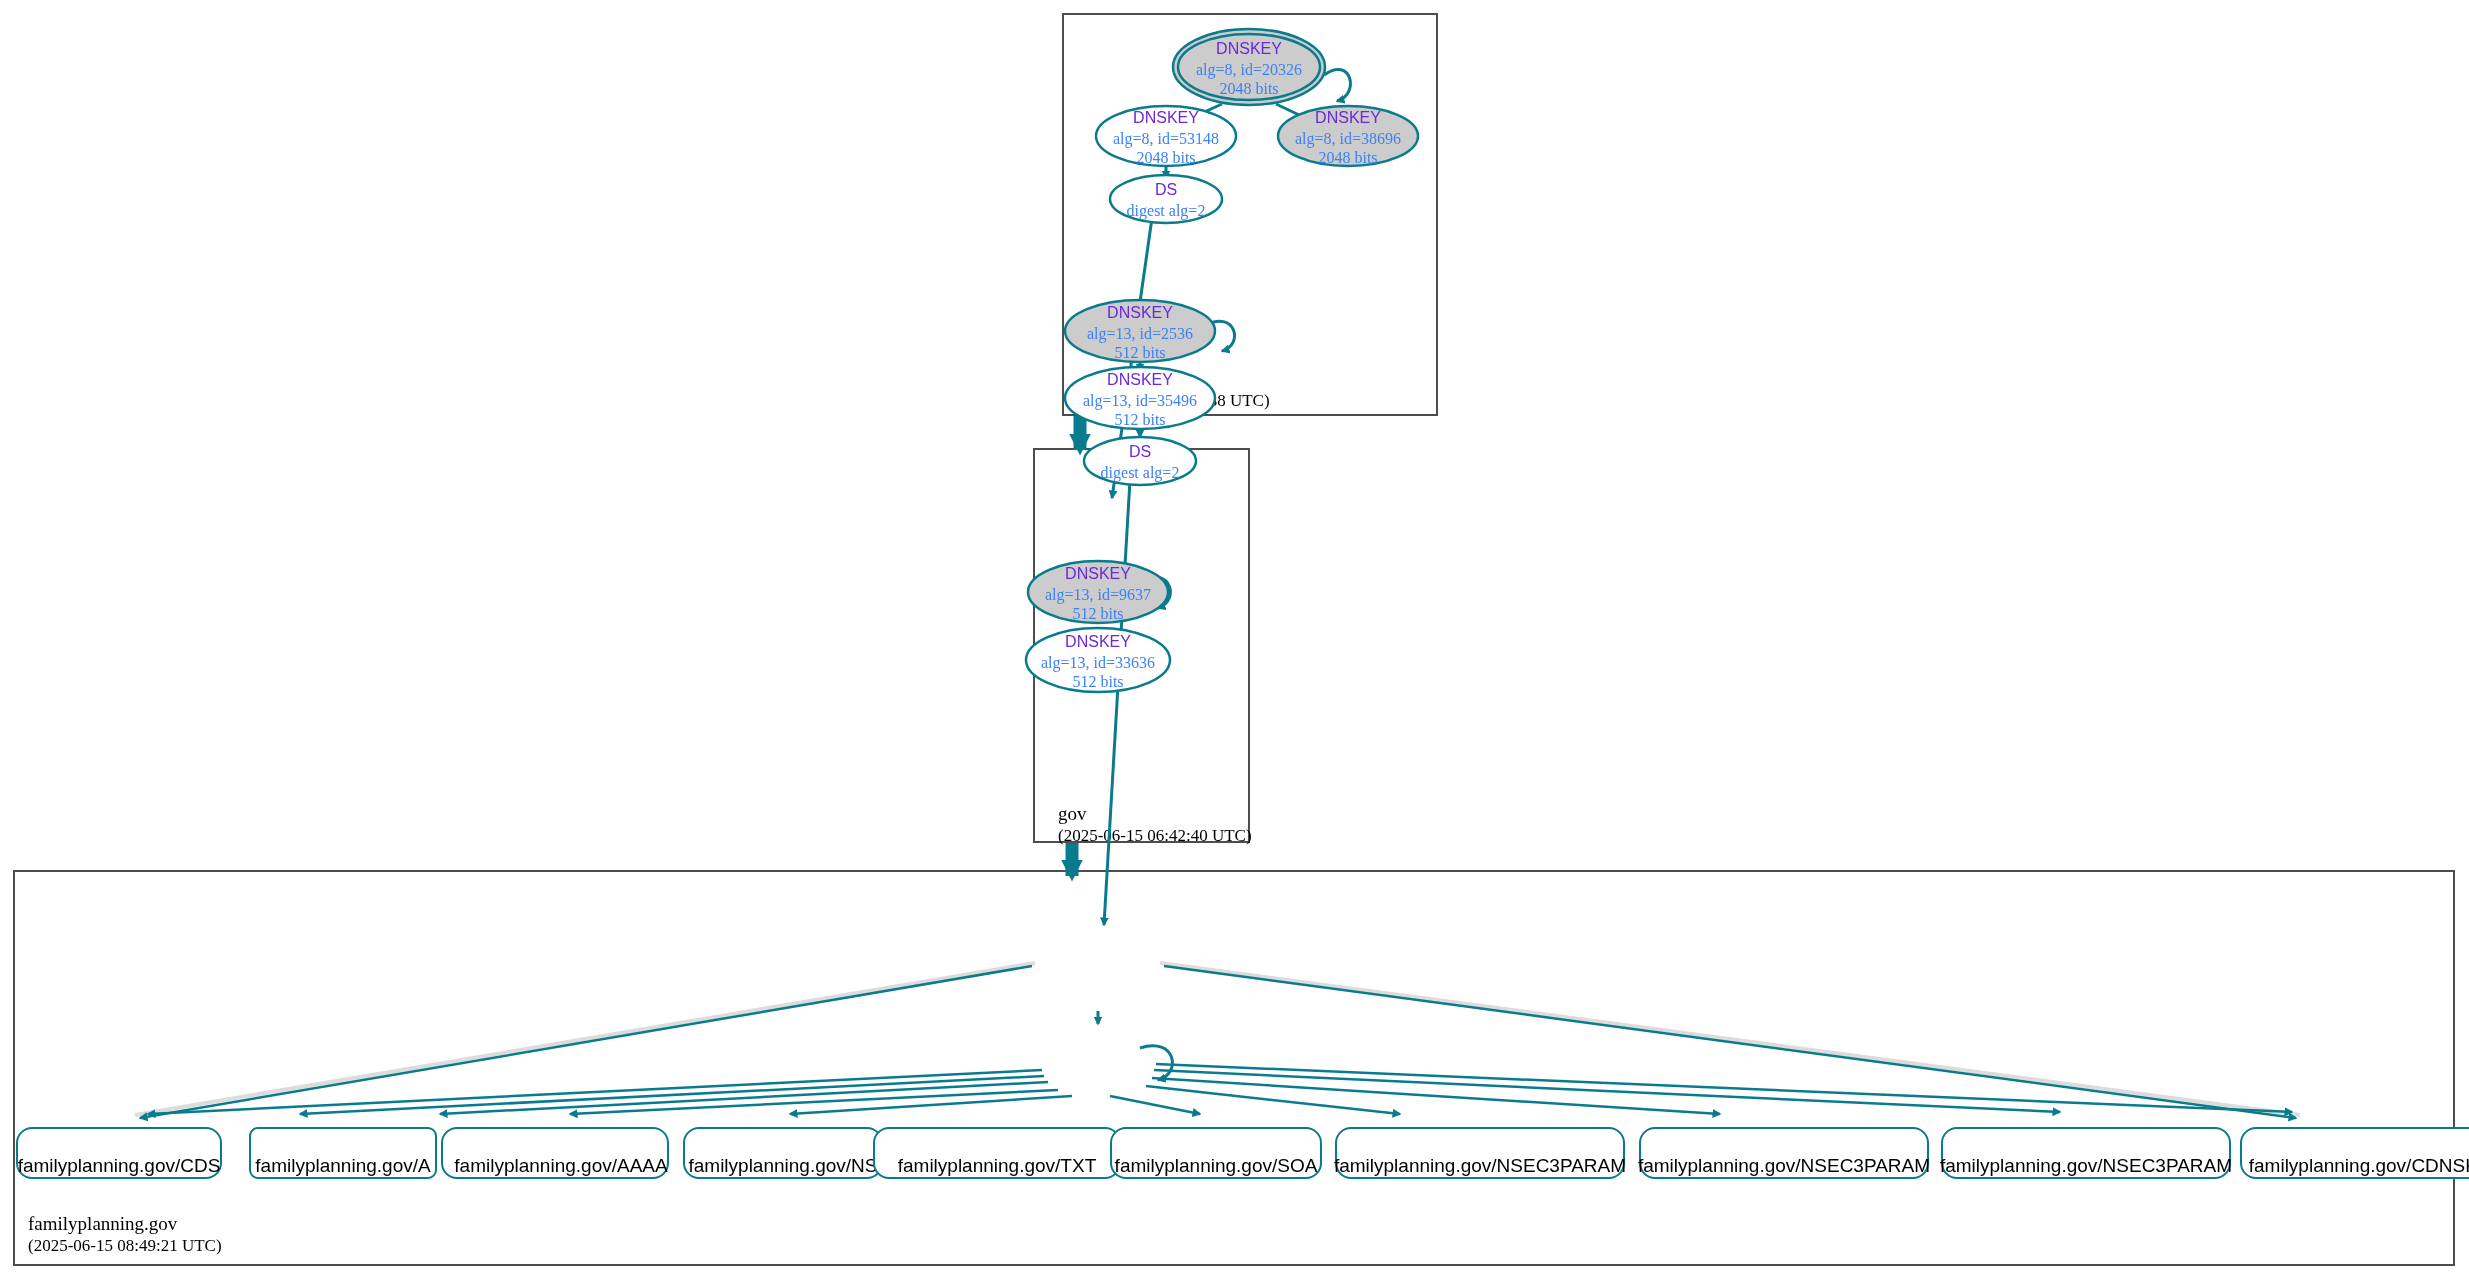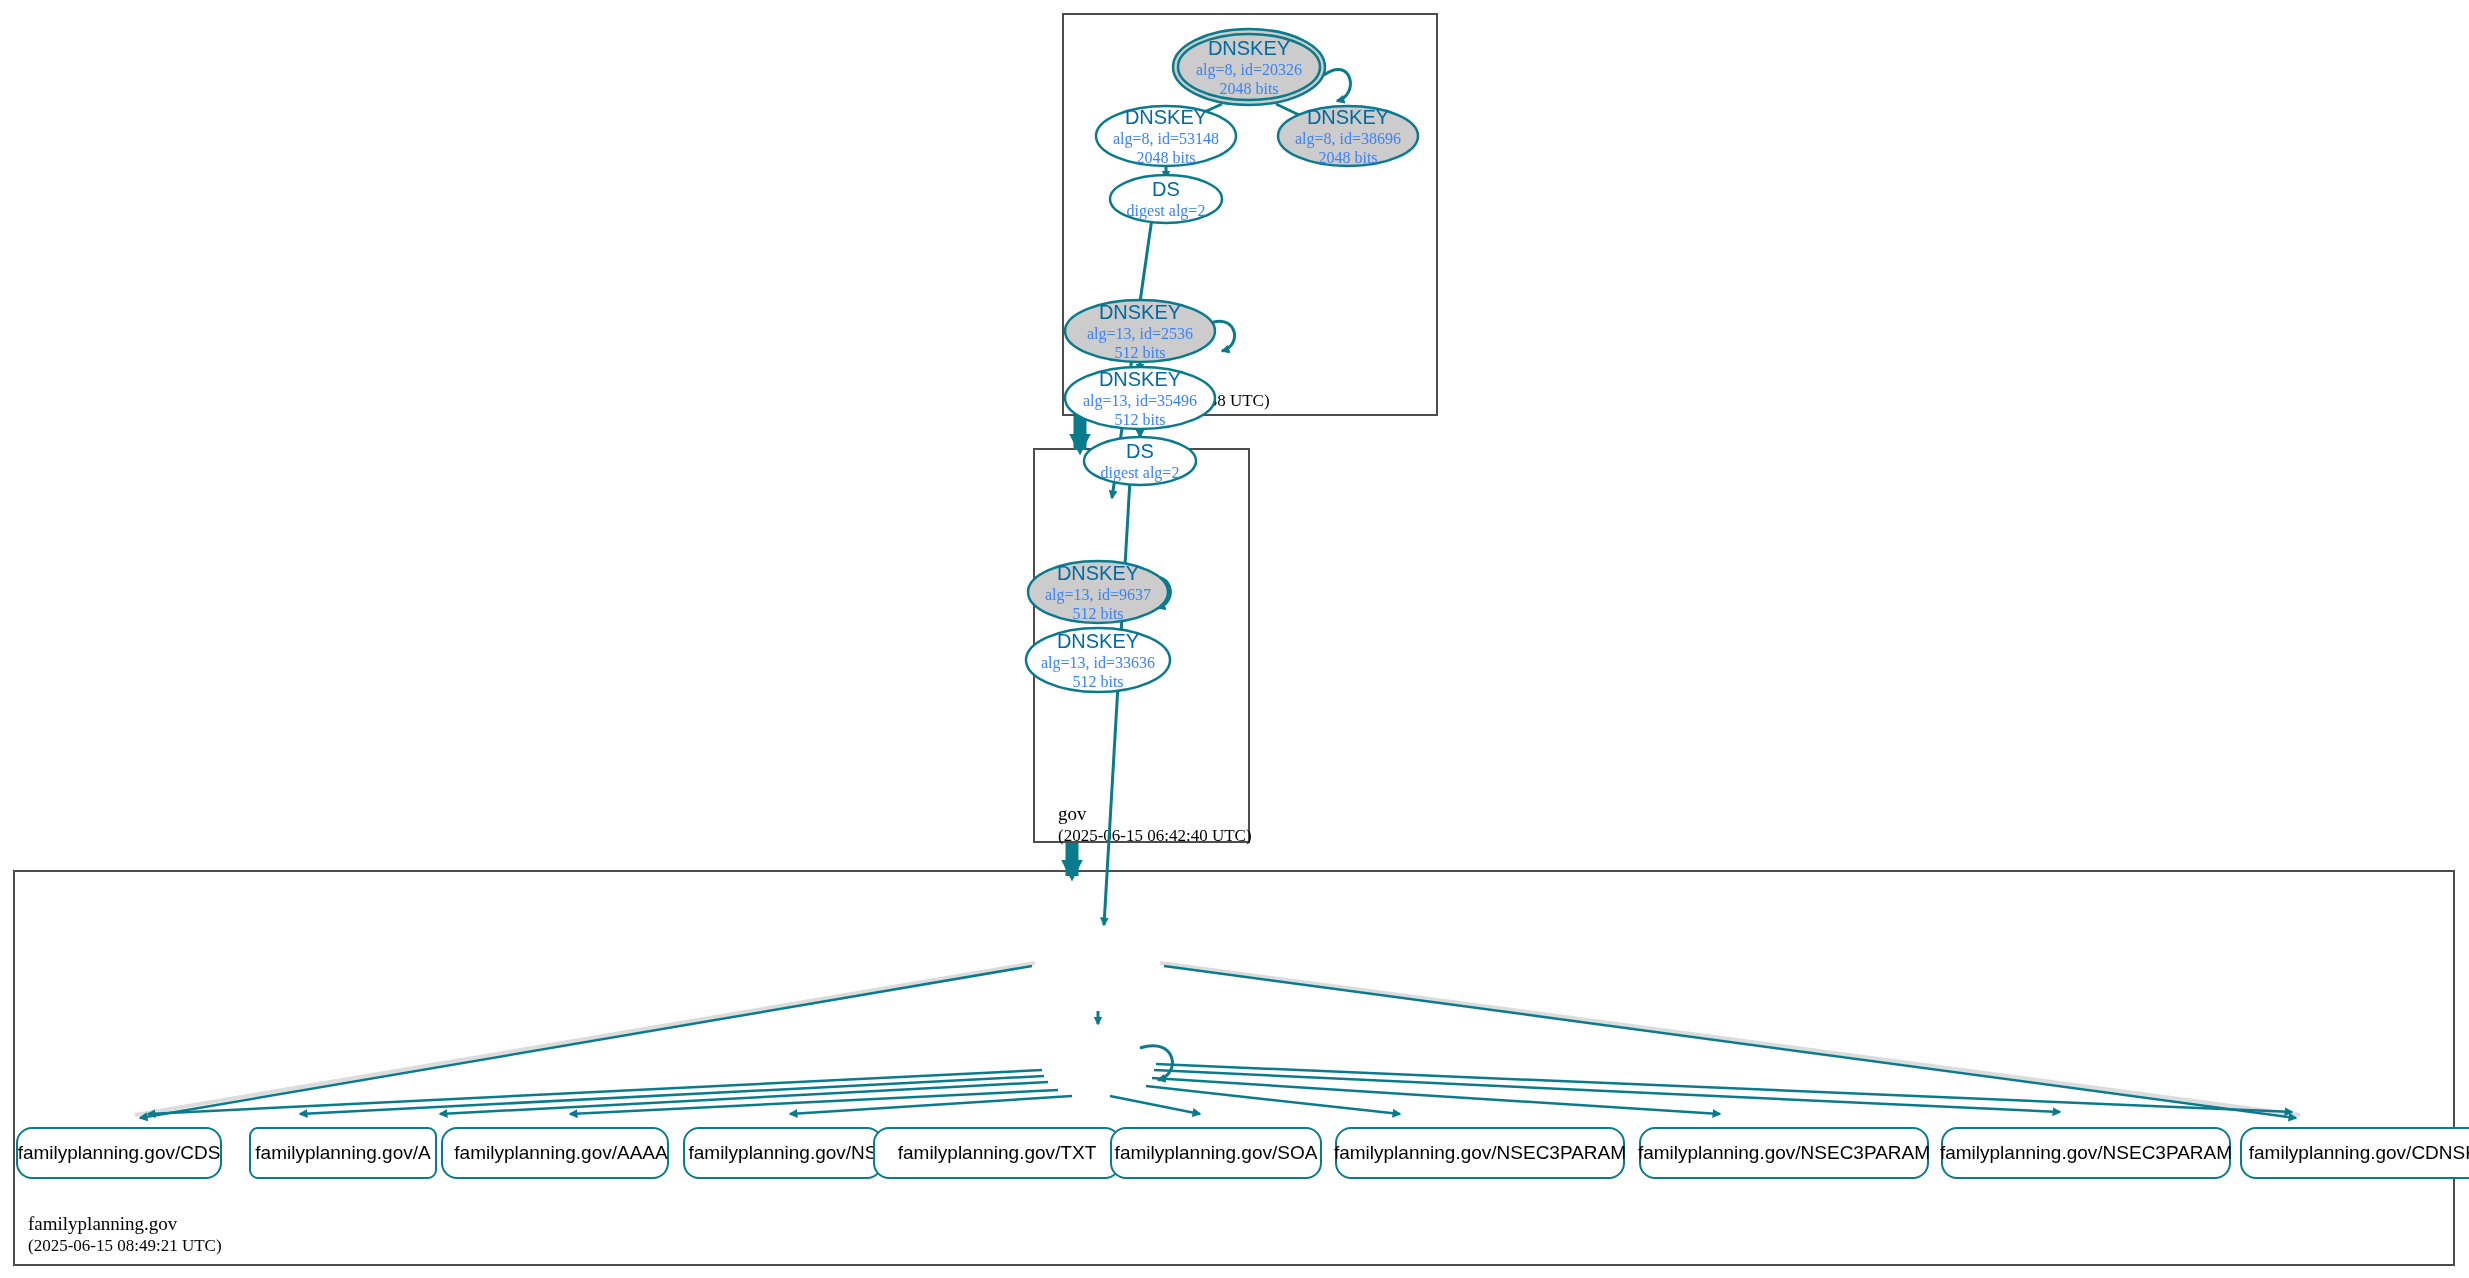--- a/index.html
+++ b/index.html
@@ -8,24 +8,24 @@
   #canvas{position:absolute;left:0;top:0;width:2469px;height:1278px;}
   svg.layer{position:absolute;left:0;top:0;width:2469px;height:1278px;overflow:visible;}
   .zonebox{position:absolute;border:2px solid #4d4d4d;background:transparent;box-sizing:border-box;}
   .zonelabel{position:absolute;font-family:"Liberation Serif",serif;color:#000;white-space:nowrap;}
   .zonelabel .zname{font-size:19px;line-height:22px;}
   .zonelabel .zts{font-size:17px;line-height:22px;}
   .node{position:absolute;}
   .nodetext{position:absolute;left:0;top:0;width:100%;height:100%;
             display:flex;flex-direction:column;align-items:center;justify-content:center;
             pointer-events:none;}
-  .t1{font-family:"Liberation Sans",sans-serif;font-size:20px;line-height:23px;color:#0369a1;}
+  .t1{font-family:"Liberation Sans",sans-serif;font-size:16px;line-height:23px;color:#6d28d9;}
   .t2{font-family:"Liberation Serif",serif;font-size:16px;line-height:19px;color:#3b82f6;}
   .rrbox{position:absolute;border:2.5px solid #0a7b8c;border-radius:16px;background:#fff;
-         display:flex;align-items:center;justify-content:center;box-sizing:border-box;}
+         display:flex;align-items:flex-end;justify-content:center;box-sizing:border-box;}
   .rrbox span{font-family:"Liberation Sans",sans-serif;font-size:19px;color:#000;white-space:nowrap;}
 </style>
 </head>
 <body>
 
 <div id="canvas">
 
   <div class="zonebox" style="left:1062px;top:13px;width:376px;height:403px;"></div>
   <div class="zonebox" style="left:1033px;top:448px;width:217px;height:395px;"></div>
   <div class="zonebox" style="left:13px;top:870px;width:2442px;height:396px;"></div>

